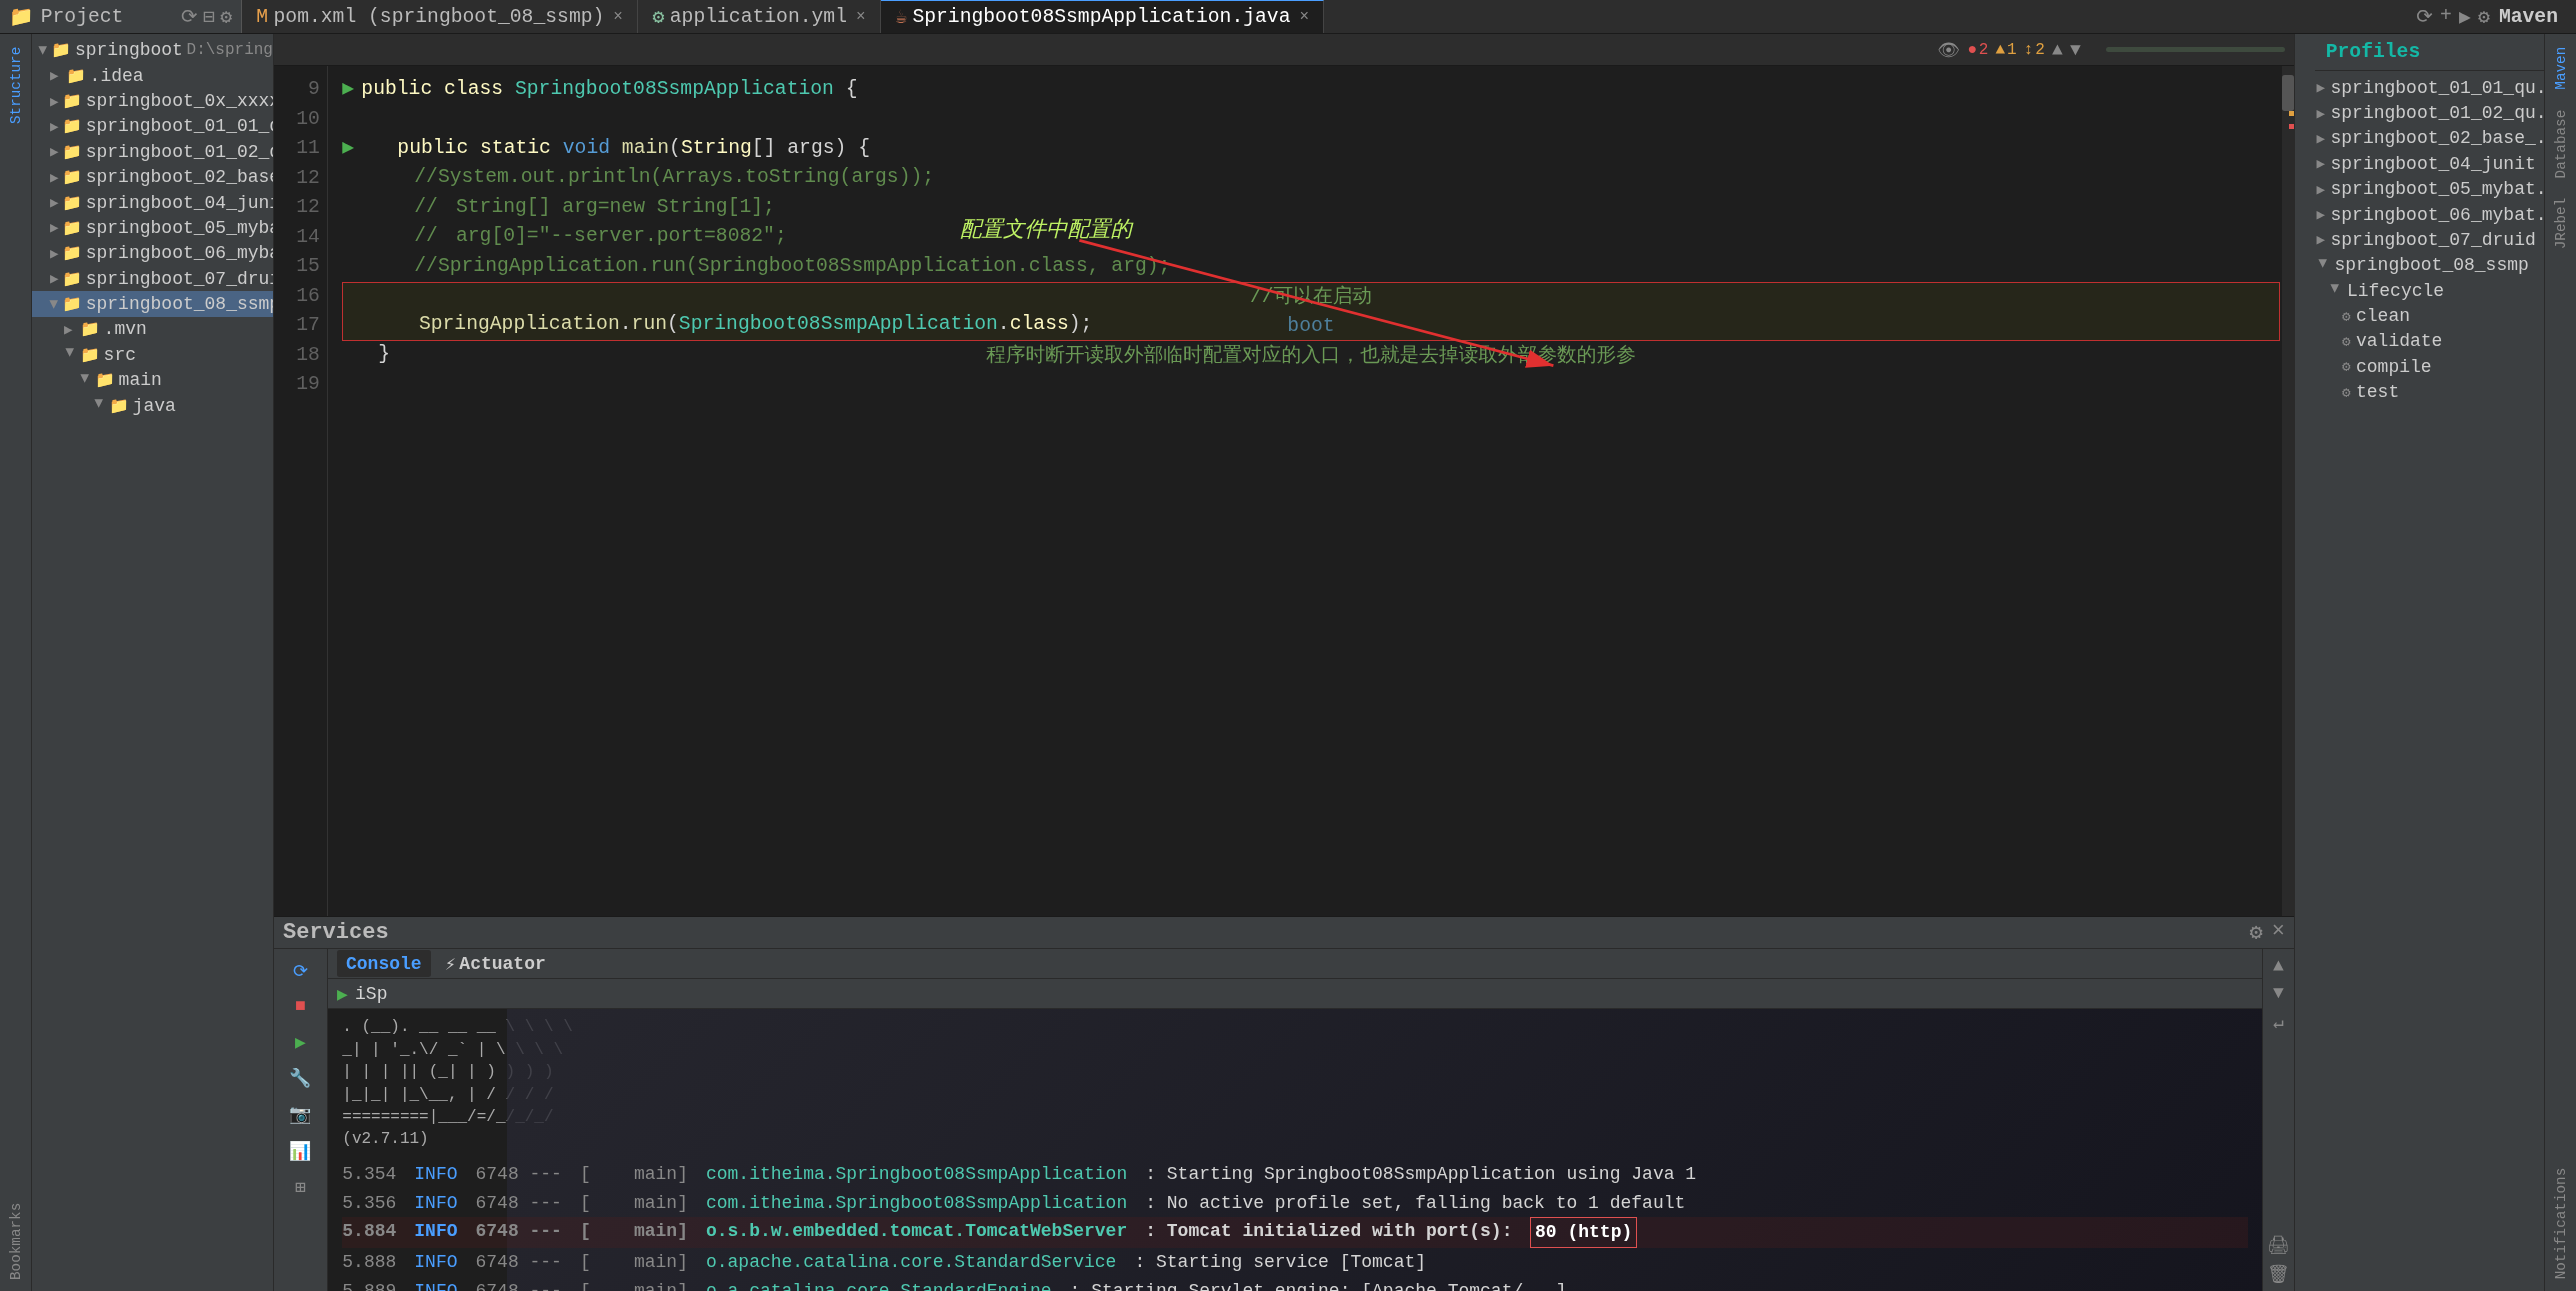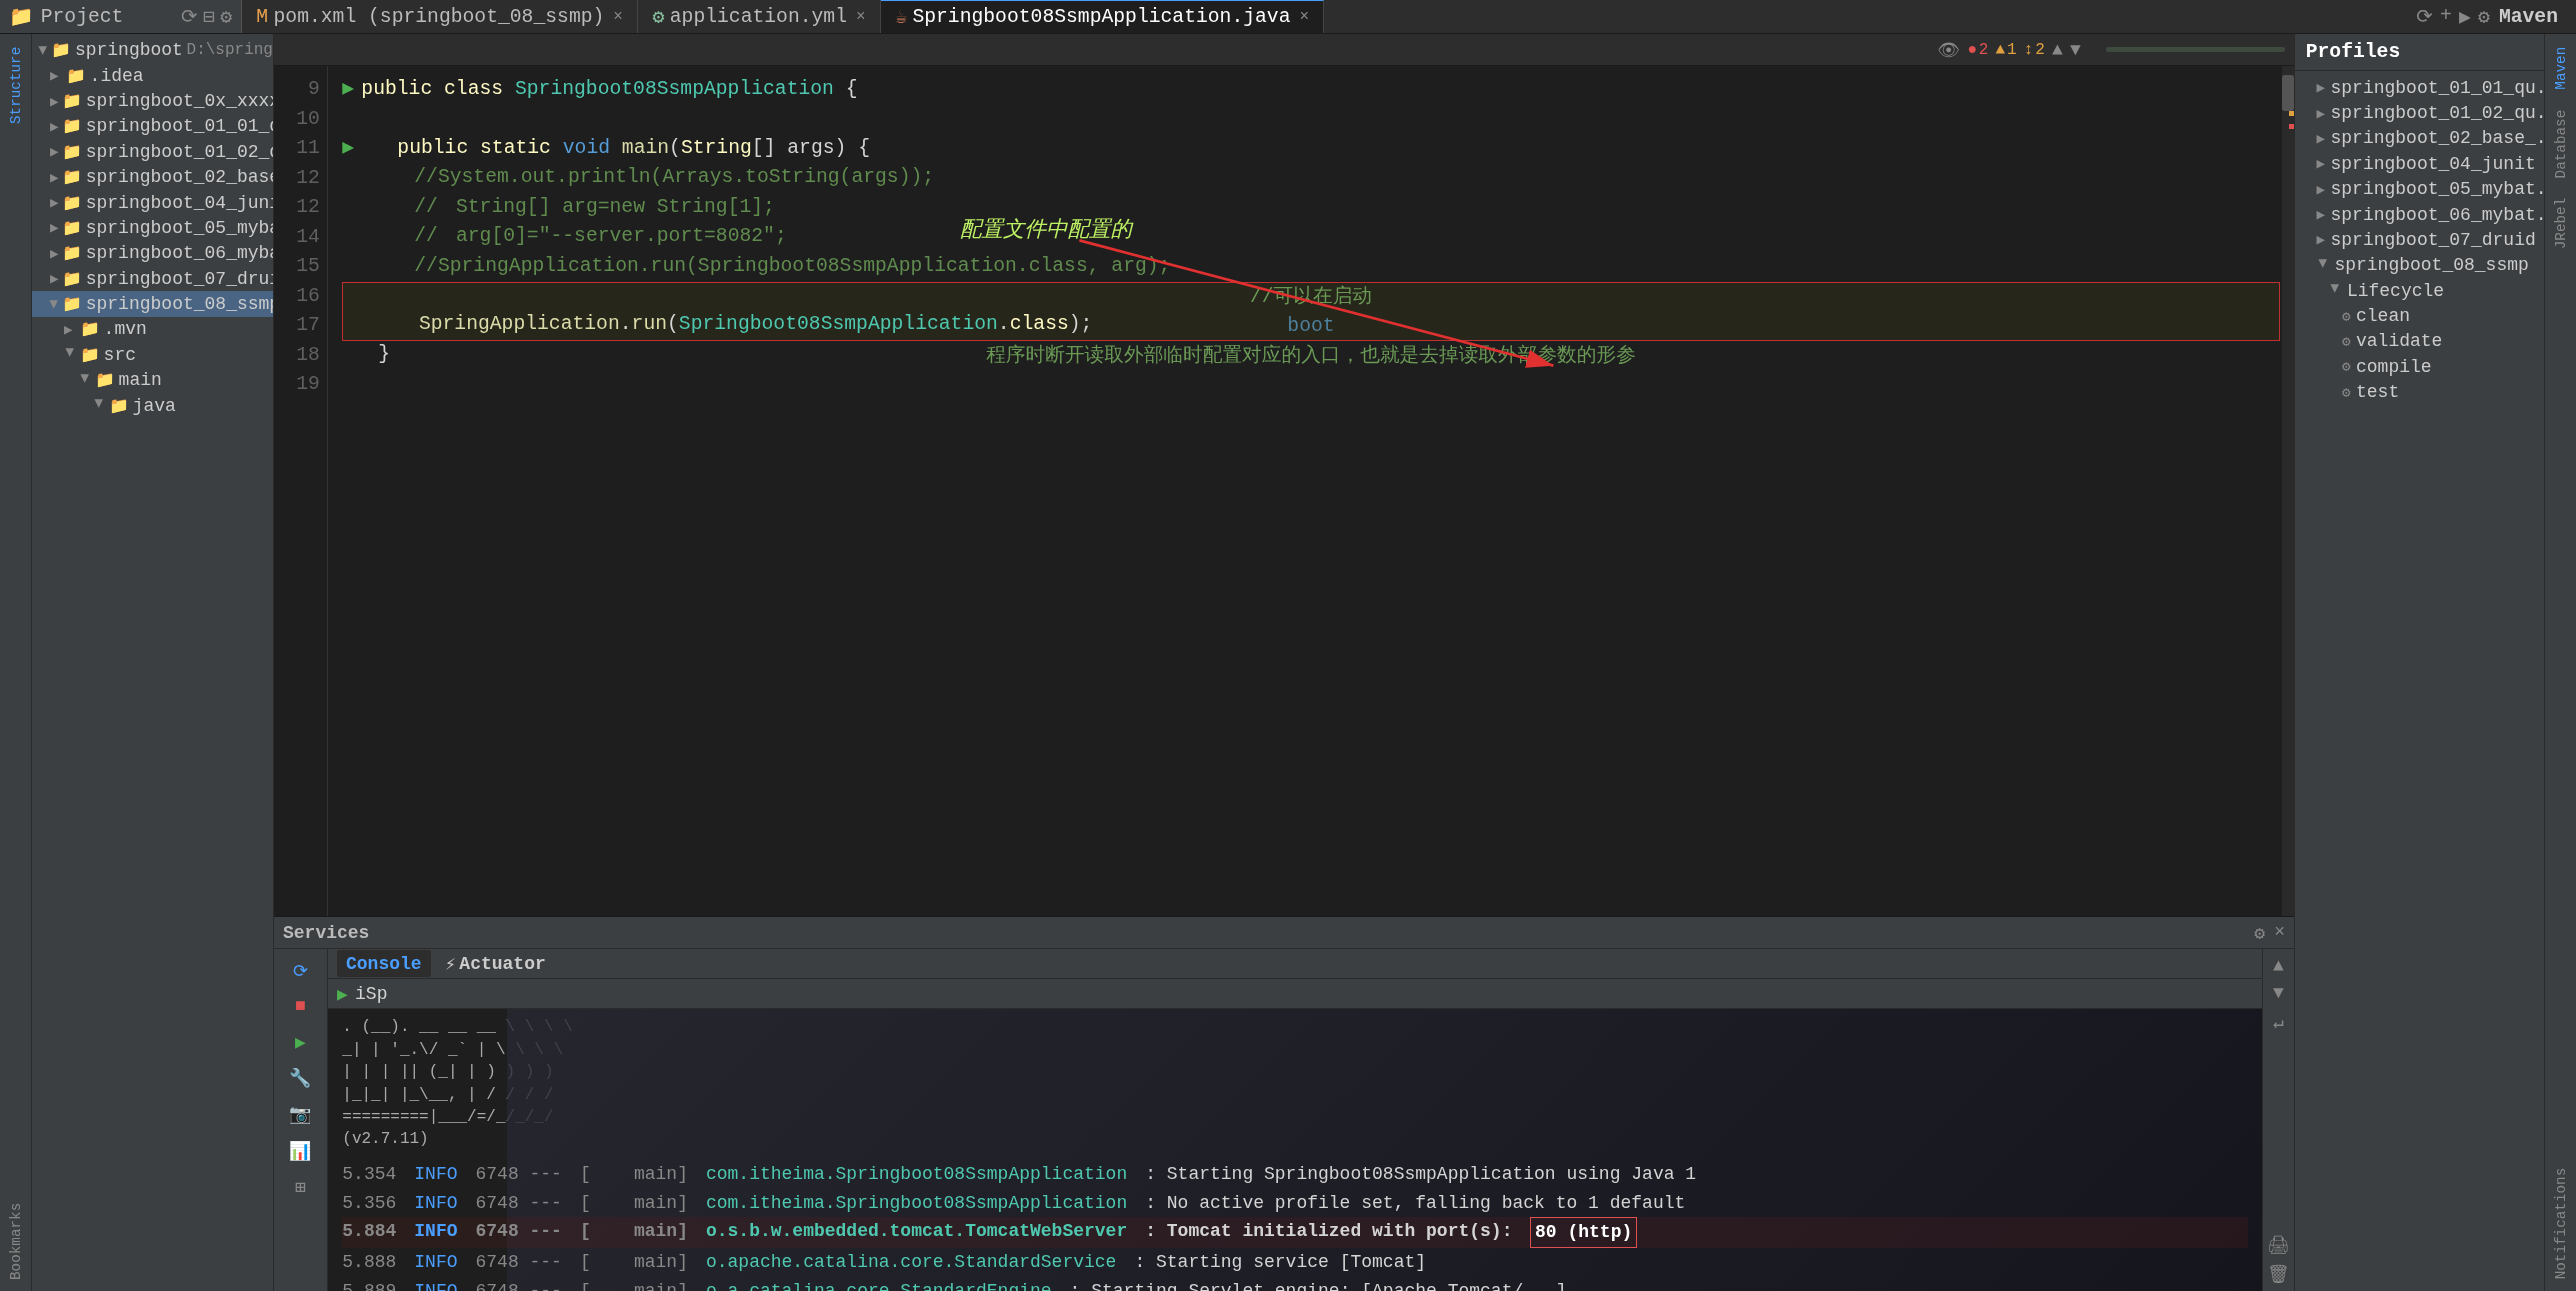--- a/index.html
+++ b/index.html
@@ -186,21 +186,21 @@
       flex-direction: column;
       height: 376px;
       flex-shrink: 0;
     }
     .services-header {
       display: flex;
       align-items: center;
       padding: 3.6px 9px;
       background: #3c3f41;
       border-bottom: 0.9px solid #2a2a2a;
-      font-size: 18px;
+      font-size: 22px;
       color: #bbb;
       gap: 7.2px;
       height: 32px;
     }
     .services-content {
       display: flex;
       flex: 1;
       overflow: hidden;
     }
     .services-left-bar {
@@ -704,21 +704,21 @@
             <div style="flex:1;"></div>
             <span style="color:#888; font-size:18px;">🖨</span>
             <span style="color:#888; font-size:18px;">🗑</span>
           </div>
         </div>
       </div>
     </div>
 
     <div class="maven-sidebar">
 
-      <div style="padding: 7.2px 10.7px; font-size:19.7px; font-weight:bold; color:#ffffff; border-bottom:0.9px solid #2a2a2a;">
+      <div style="padding: 7.2px 10.7px; font-size:19.7px; font-weight:bold; color:#14b8a6; border-bottom:0.9px solid #2a2a2a;margin-left:20px;">
         <span>Profiles</span>
       </div>
 
       <div class="maven-tree">
 
         <div class="maven-item indent1">
           <span class="arrow">▶</span>
           <span>springboot_01_01_qu...</span>
         </div>
         <div class="maven-item indent1">

